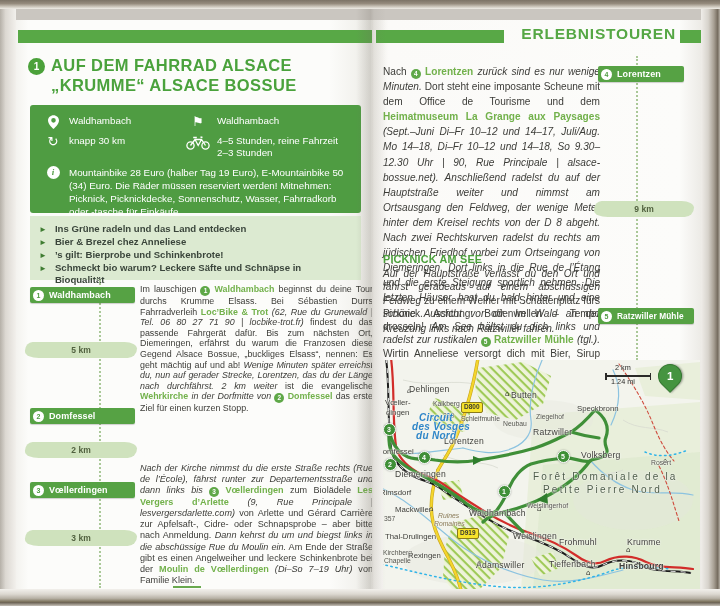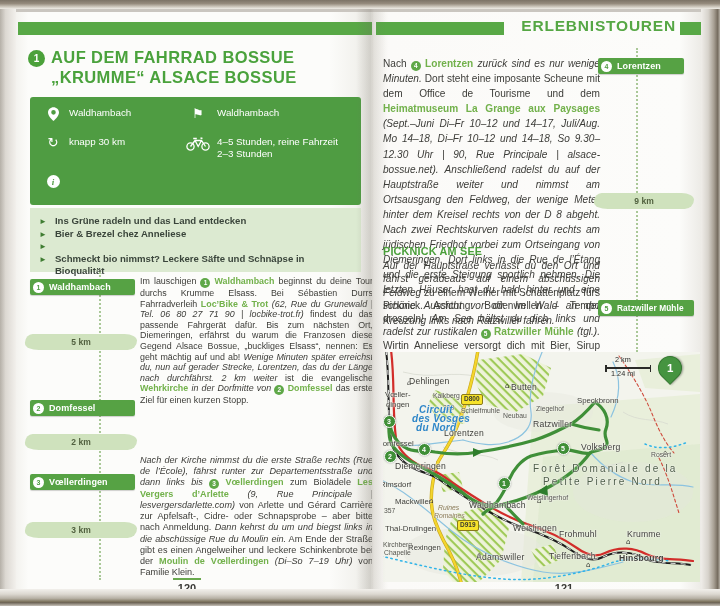--- a/index.html
+++ b/index.html
@@ -10,21 +10,21 @@
   .edge-top{position:absolute;left:0;top:0;width:720px;height:9px;
     background:linear-gradient(180deg,#7c7366 0,#958b7d 40%,#c9c3b8 72%,#f0eee8 100%);z-index:6}
   .edge-bottom{position:absolute;left:0;top:589px;width:720px;height:17px;
     background:linear-gradient(180deg,#f2f0ec 0,#dcd8d1 30%,#b7b1a6 55%,#7e755f 74%,#6e6557 80%,#c6c1b9 100%);z-index:6}
   .edge-right{position:absolute;left:701px;top:4px;width:19px;height:598px;
     background:linear-gradient(90deg,#efede9 0,#d7d3cc 38%,#a79f93 68%,#756c5f 88%,#b8b2a8 100%);z-index:5}
   .edge-left{position:absolute;left:0;top:4px;width:16px;height:598px;
     background:linear-gradient(90deg,#b5b0a8 0,#dcd8d2 35%,#f2f0ec 100%);z-index:5}
   .gutter{position:absolute;left:356px;top:6px;width:30px;height:586px;z-index:4;pointer-events:none;
     background:linear-gradient(90deg,rgba(110,104,94,0) 0,rgba(110,104,94,.22) 48%,rgba(110,104,94,.08) 60%,rgba(110,104,94,0) 100%)}
-  .page{position:absolute;top:12px;height:584px;z-index:2}
+  .page{position:absolute;top:20px;height:584px;z-index:2}
   .page-left{left:14px;width:358px;
     background:linear-gradient(90deg,#f2f1ed 0,#fcfcfa 4%,#fcfcfa 88%,#eeede8 99%)}
   .page-right{left:372px;width:334px;
     background:linear-gradient(90deg,#eae8e3 0,#fbfaf8 5%,#fcfcfa 92%,#e9e7e2 100%)}
 
   
   .greenbar{position:absolute;background:#58a846}
   .para{position:absolute;text-align:justify;color:#3c3c38}
   .s-g{color:#72b14b;font-weight:bold}
   .s-i{font-style:italic}
@@ -105,21 +105,21 @@
   <div class="edge-right"></div>
   <div class="edge-bottom"></div>
 
   <section class="page page-left">
     <div class="greenbar" style="left:4px;top:10px;width:354px;height:13px"></div>
 
     <div class="title-circle">
         <span>1</span>
       </div>
     <h1 class="title" style="margin:0">
-      <span style="display:block">AUF DEM FAHRRAD BOSSUE</span>
+      <span style="display:block">AUF DEM FAHRRAD ALSACE</span>
       <span style="display:block">„KRUMME“ ALSACE BOSSUE</span>
     </h1>
 
     <div class="infobox">
       <span class="ic">
         <svg width="11" height="14" viewBox="0 0 12 15">
             <path fill="#fff" d="M6 0C2.7 0 0 2.6 0 5.8 0 10.2 6 15 6 15s6-4.8 6-9.2C12 2.6 9.3 0 6 0zm0 8.2a2.5 2.5 0 1 1 0-5 2.5 2.5 0 0 1 0 5z"></path>
           </svg>
       </span>
       <span>Waldhambach</span>
@@ -133,37 +133,39 @@
           <circle cx="4.5" cy="10.5" r="3.6"></circle>
             <circle cx="19.5" cy="10.5" r="3.6"></circle>
           <path d="M4.5 10.5 L9 4.5 L15.5 4.5 L19.5 10.5 M9 4.5 L12.2 10.5 L15.5 4.5 M7.2 2.5 h3.6 M14.5 2 l2 .5"></path>
         </svg>
       </span>
       <span>4–5 Stunden, reine Fahrzeit 2–3 Stunden</span>
 
       <span class="ic">
           <span class="iinfo">i</span>
         </span>
+      <span class="info-span">Mountainbike 28 Euro (halber Tag 19 Euro), E-Mountainbike 50 (34) Euro. Die Räder müssen reserviert werden! Mitnehmen: Picknick, Picknickdecke, Sonnenschutz, Wasser, Fahrradkorb oder -tasche für Einkäufe</span>
     </div>
 
     <div class="highlights">
       <div class="hl-item">
           <span class="arr">►</span>
           <span>Ins Grüne radeln und das Land entdecken</span>
         </div>
       <div class="hl-item">
           <span class="arr">►</span>
           <span>Bier &amp; Brezel chez Anneliese</span>
         </div>
       <div class="hl-item">
           <span class="arr">►</span>
+          <span>’s gilt: Bierprobe und Schinkenbrote!</span>
         </div>
       <div class="hl-item">
           <span class="arr">►</span>
-          <span>Schmeckt bio nimmst? Leckere Säfte und Schnäpse in Bioqualität</span>
+          <span>Schmeckt bio warum? Leckere Säfte und Schnäpse in Bioqualität</span>
         </div>
     </div>
 
     <div class="dotline" style="left:85px;top:260px;height:308px"></div>
     <div class="stopbadge" style="left:16px;top:267px;width:105px">
       <span class="num">1</span>
       <span class="lbl">Waldhambach</span>
     </div>
     <div class="ribbon" style="left:11px;top:322px;width:112px">
         <span>5 km</span>

